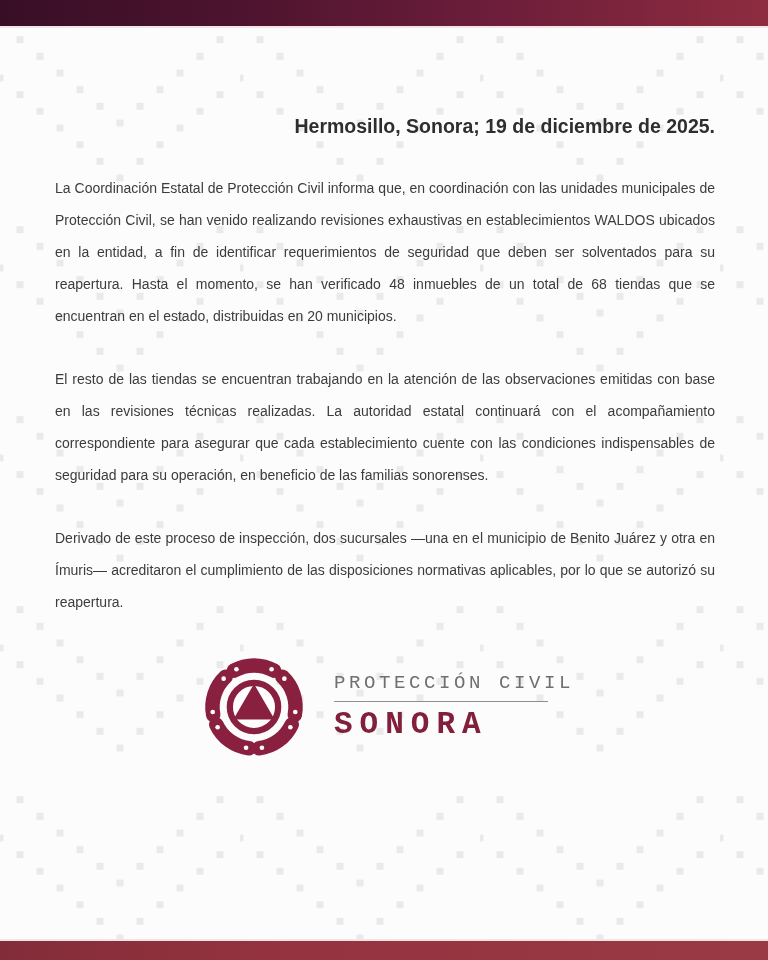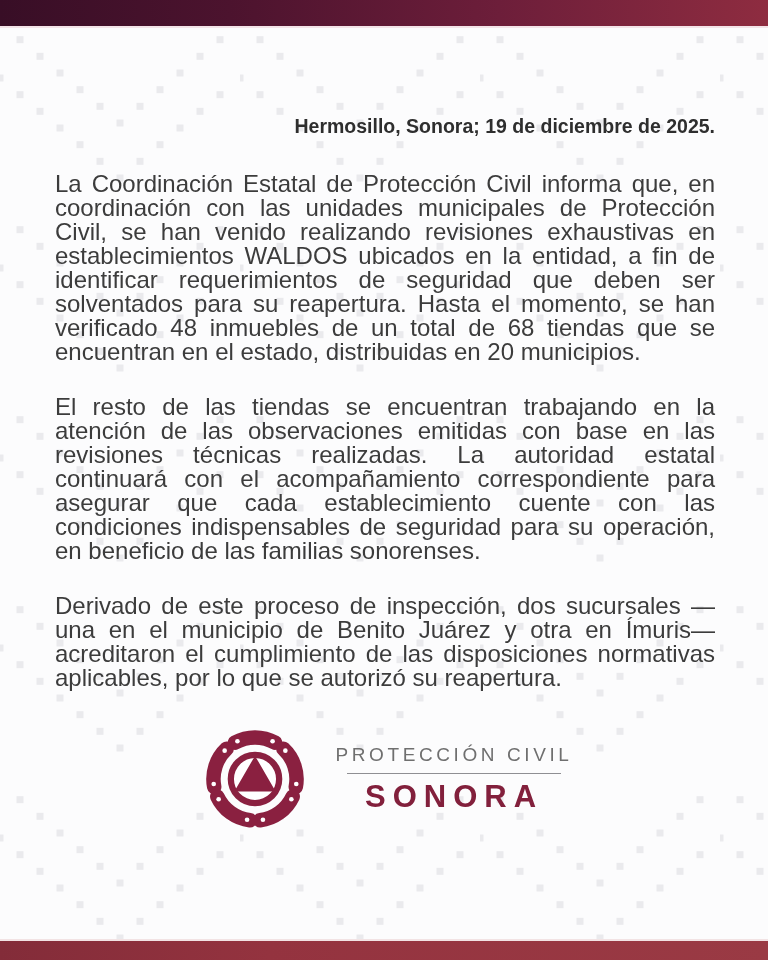--- a/index.html
+++ b/index.html
@@ -36,35 +36,35 @@
   }
   .dateline {
     font-size: 19.5px;
     font-weight: bold;
     color: #2e2e2e;
     text-align: right;
     line-height: 32px;
     margin: 0 0 30px 0;
   }
   .body-paragraph {
-    font-size: 24px;
-    line-height: 24px;
+    font-size: 14px;
+    line-height: 32px;
     text-align: justify;
     margin: 0 0 31px 0;
   }
   .logo-block {
     position: relative; z-index: 2;
     margin-top: 12px;
     display: flex;
     justify-content: center;
     align-items: center;
     gap: 22px;
   }
   .emblem { width: 116px; height: 116px; }
-  .wordmark { display: flex; flex-direction: column; align-items: center; }
+  .wordmark { display: flex; flex-direction: column; align-items: flex-start; font-family: Liberation Mono, monospace; }
   .agency-line {
     font-size: 19px;
     font-weight: 400;
     letter-spacing: 3.6px;
     color: #6f6f6f;
     white-space: nowrap;
   }
   .wordmark-divider {
     width: 214px; height: 0;
     border-top: 1.6px solid #8f8f93;

